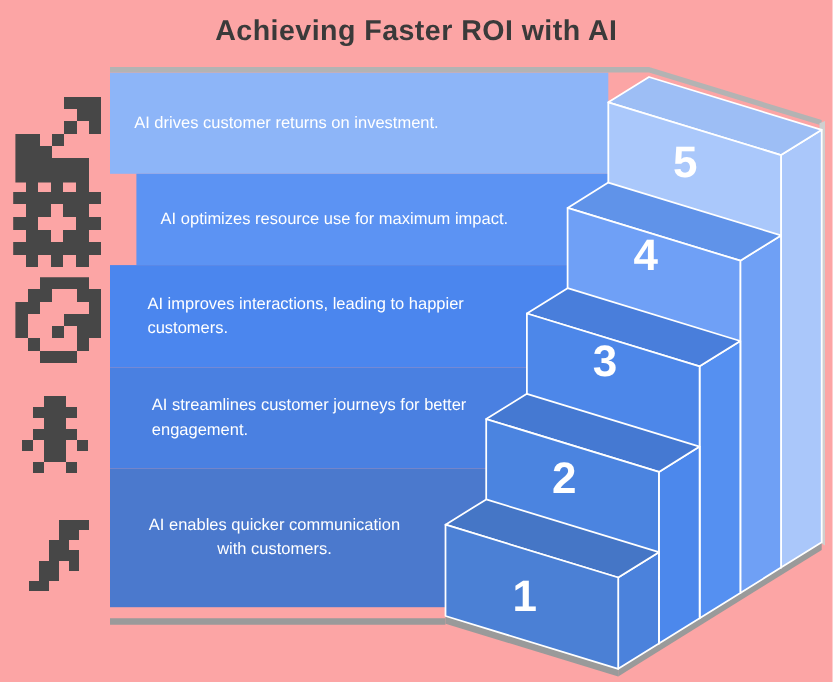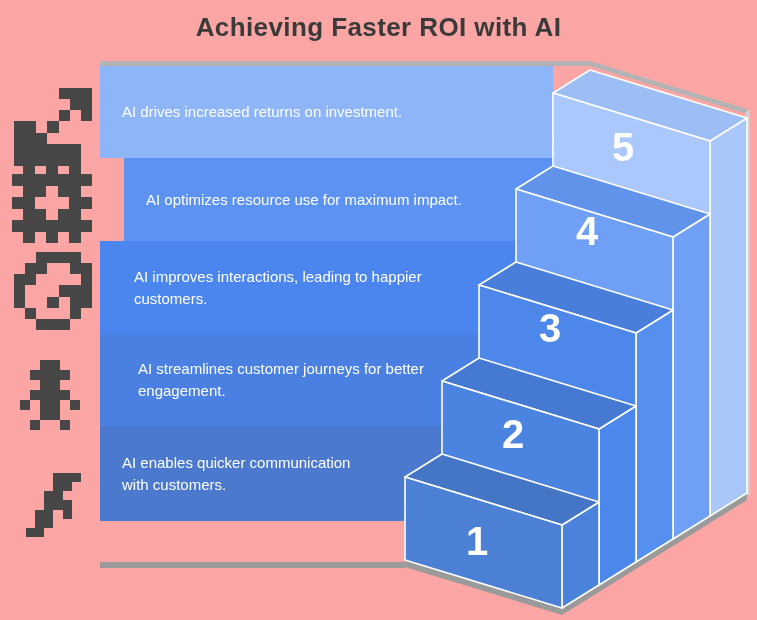--- a/index.html
+++ b/index.html
@@ -11,21 +11,21 @@
     position:absolute; top:12px; left:0; width:757px;
     text-align:center; font-size:26px; font-weight:bold;
     letter-spacing:0.4px; color:#3a3a3a; margin:0;
   }
   .panel { position:absolute; left:100px; top:66px; width:453px; height:496px; display:flex; flex-direction:column; }
   .row   { display:flex; align-items:center; }
   .row-5 { height:92px; }
   .row-4 { height:83px;margin-left:24px; }
   .row-3 { height:93px; }
   .row-2 { height:92px; }
-  .row-1 { height:95px; }
+  .row-1 { height:126px;text-align:center; }
   .row-text {
     padding-left:22px; color:#ffffff; font-size:15px; line-height:22px;
   }
   .row-3 .row-text, .row-2 .row-text { width:330px; }
   .row-1 .row-text { width:255px; }
   .stairs { position:absolute; left:0; top:0; pointer-events:none; }
   .stairs polygon.face { stroke:#ffffff; stroke-width:1.6; stroke-linejoin:round; }
   .stairs text {
     font-family:"Liberation Sans", sans-serif; font-weight:bold;
     font-size:40px; fill:#ffffff; text-anchor:middle;
@@ -163,21 +163,21 @@
       <rect x="2" y="4" width="1" height="1" fill="#474747"></rect>
       <rect x="4" y="4" width="1" height="1" fill="#474747"></rect>
       <rect x="1" y="5" width="1" height="1" fill="#474747"></rect>
       <rect x="2" y="5" width="1" height="1" fill="#474747"></rect>
       <rect x="0" y="6" width="1" height="1" fill="#474747"></rect>
       <rect x="1" y="6" width="1" height="1" fill="#474747"></rect>
     </svg>
 
   <div class="panel">
     <div class="row row-5" style="background: rgb(141, 181, 248);">
-      <div class="row-text">AI drives increased returns on investment.</div>
+      <div class="row-text">AI drives customer returns on investment.</div>
     </div>
     <div class="row row-4" style="background: rgb(92, 147, 243);">
       <div class="row-text">AI optimizes resource use for maximum impact.</div>
     </div>
     <div class="row row-3" style="background: rgb(75, 134, 238); padding-left: 12px;">
       <div class="row-text">AI improves interactions, leading to happier customers.</div>
     </div>
     <div class="row row-2" style="background: rgb(74, 128, 225); padding-left: 16px;">
       <div class="row-text">AI streamlines customer journeys for better engagement.</div>
     </div>

